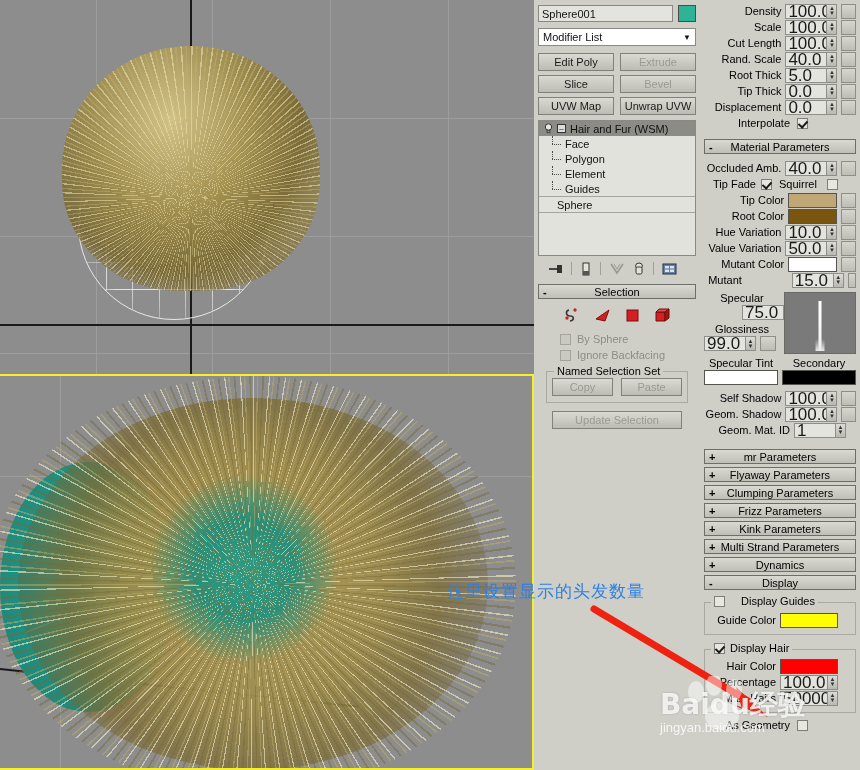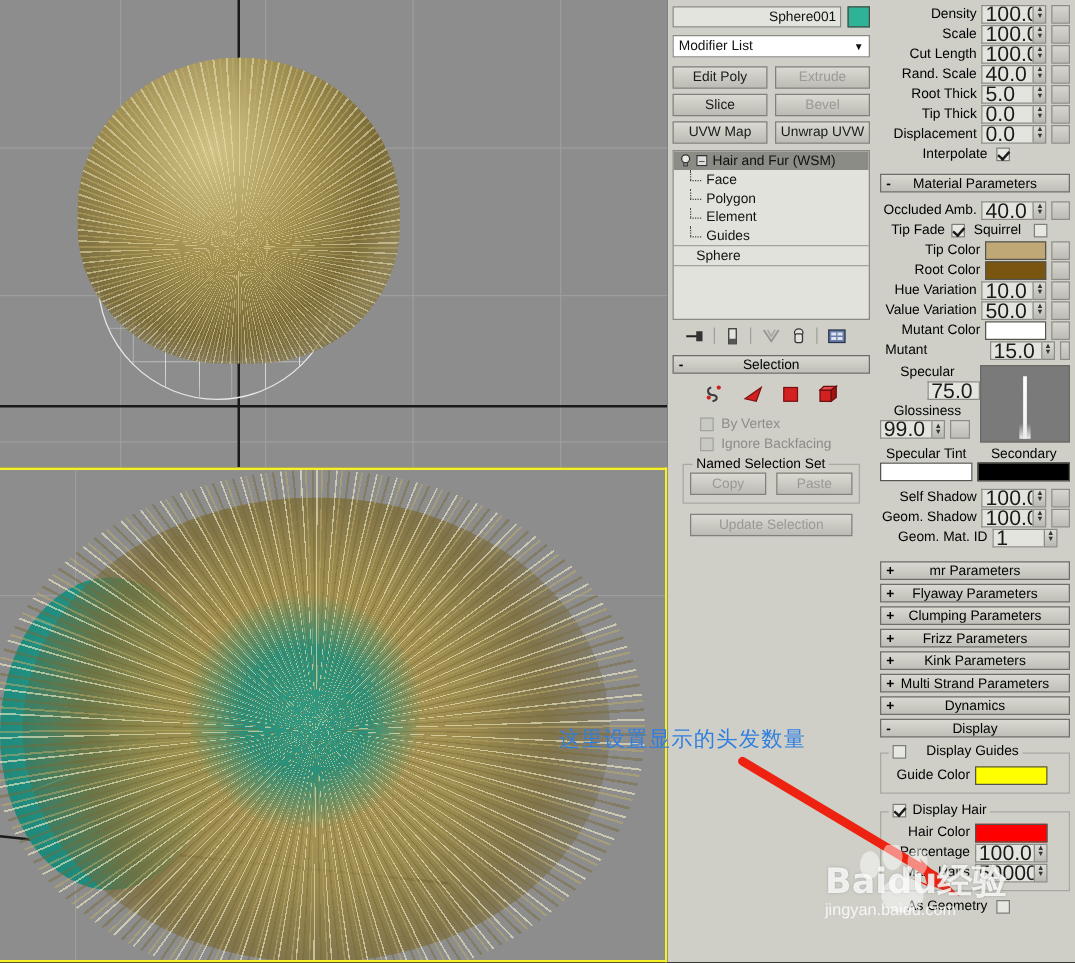--- a/index.html
+++ b/index.html
@@ -443,21 +443,21 @@
     <line x1="4" y1="4" x2="158" y2="96" stroke="#ee2211" stroke-width="7" stroke-linecap="round"></line>
     <polygon points="178,112 146,82 152,104 140,98" fill="#ee2211"></polygon>
   </svg>
 
   <div class="cmd-panel">
 
     <div class="panel-col col-left">
       <div class="panel-inner" style="padding-top:5px;">
 
         <div style="display:flex;gap:5px;align-items:center;">
-          <div class="name-field" style="flex:1;text-align:right;">Sphere001</div>
+          <div class="name-field" style="flex:1;">Sphere001</div>
           <div class="color-swatch-obj"></div>
         </div>
 
         <div class="modifier-list" style="margin-top:6px;">
           <span>Modifier List</span>
           <span style="font-size:8px;">▼</span>
         </div>
 
         <div style="display:grid;grid-template-columns:1fr 1fr;gap:4px 6px;margin-top:7px;">
           <div class="btn">Edit Poly</div>
@@ -544,21 +544,21 @@
           </svg>
           <svg width="17" height="17" viewBox="0 0 17 17">
             <polygon points="2,5 11,5 11,14 2,14" fill="#d32020" stroke="#6d0f0f" stroke-width="1"></polygon>
             <polygon points="2,5 5,2 15,2 11,5" fill="#e04b4b" stroke="#6d0f0f" stroke-width="1"></polygon>
             <polygon points="11,5 15,2 15,11 11,14" fill="#a01414" stroke="#6d0f0f" stroke-width="1"></polygon>
           </svg>
         </div>
 
         <div style="display:flex;align-items:center;gap:6px;margin:2px 0 0 22px;">
           <div class="chk dis"></div>
-          <span class="lbl" style="color:#8d8d87;">By Vertex</span>
+          <span class="lbl" style="color:#8d8d87;">By Sphere</span>
         </div>
         <div style="display:flex;align-items:center;gap:6px;margin:4px 0 0 22px;">
           <div class="chk dis"></div>
           <span class="lbl" style="color:#8d8d87;">Ignore Backfacing</span>
         </div>
 
         <div class="group-box" style="margin:10px 8px 0;">
           <span class="gtitle">Named Selection Set</span>
           <div style="display:flex;gap:8px;margin-top:2px;">
             <div class="btn dis" style="flex:1;">Copy</div>

